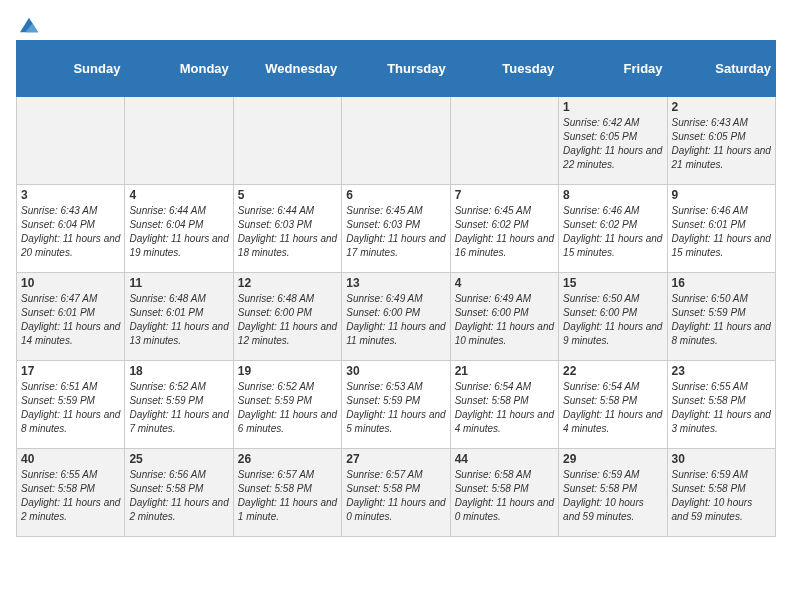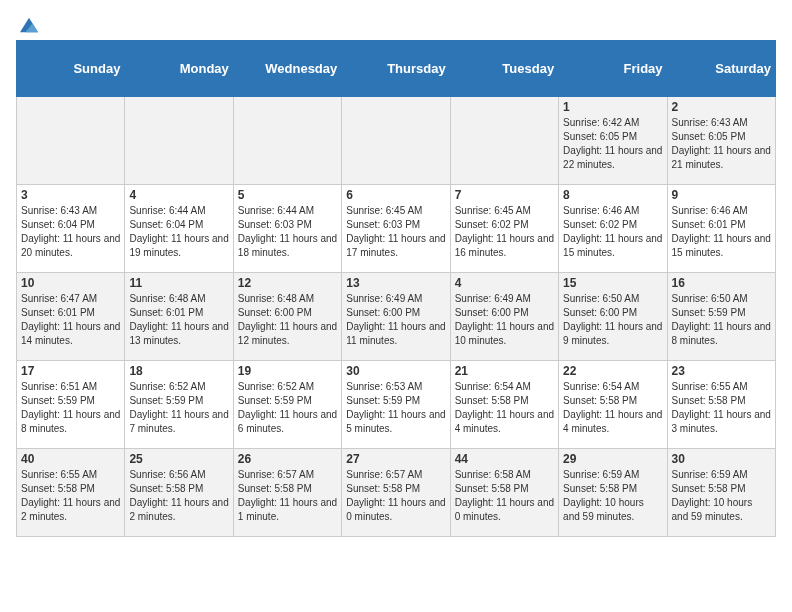--- a/index.html
+++ b/index.html
@@ -79,20 +79,21 @@
     }
     .day-num {
       font-weight: bold;
       font-size: 12px;
       display: block;
       margin-bottom: 2px;
     }
     .day-info {
       font-size: 10px;
       line-height: 1.4;
+      font-style: italic;
     }
     .empty-cell {
       background-color: #f2f2f2;
     }
   </style>
 </head>
 <body>
 
 <div class="header-area">
   <div class="logo">

